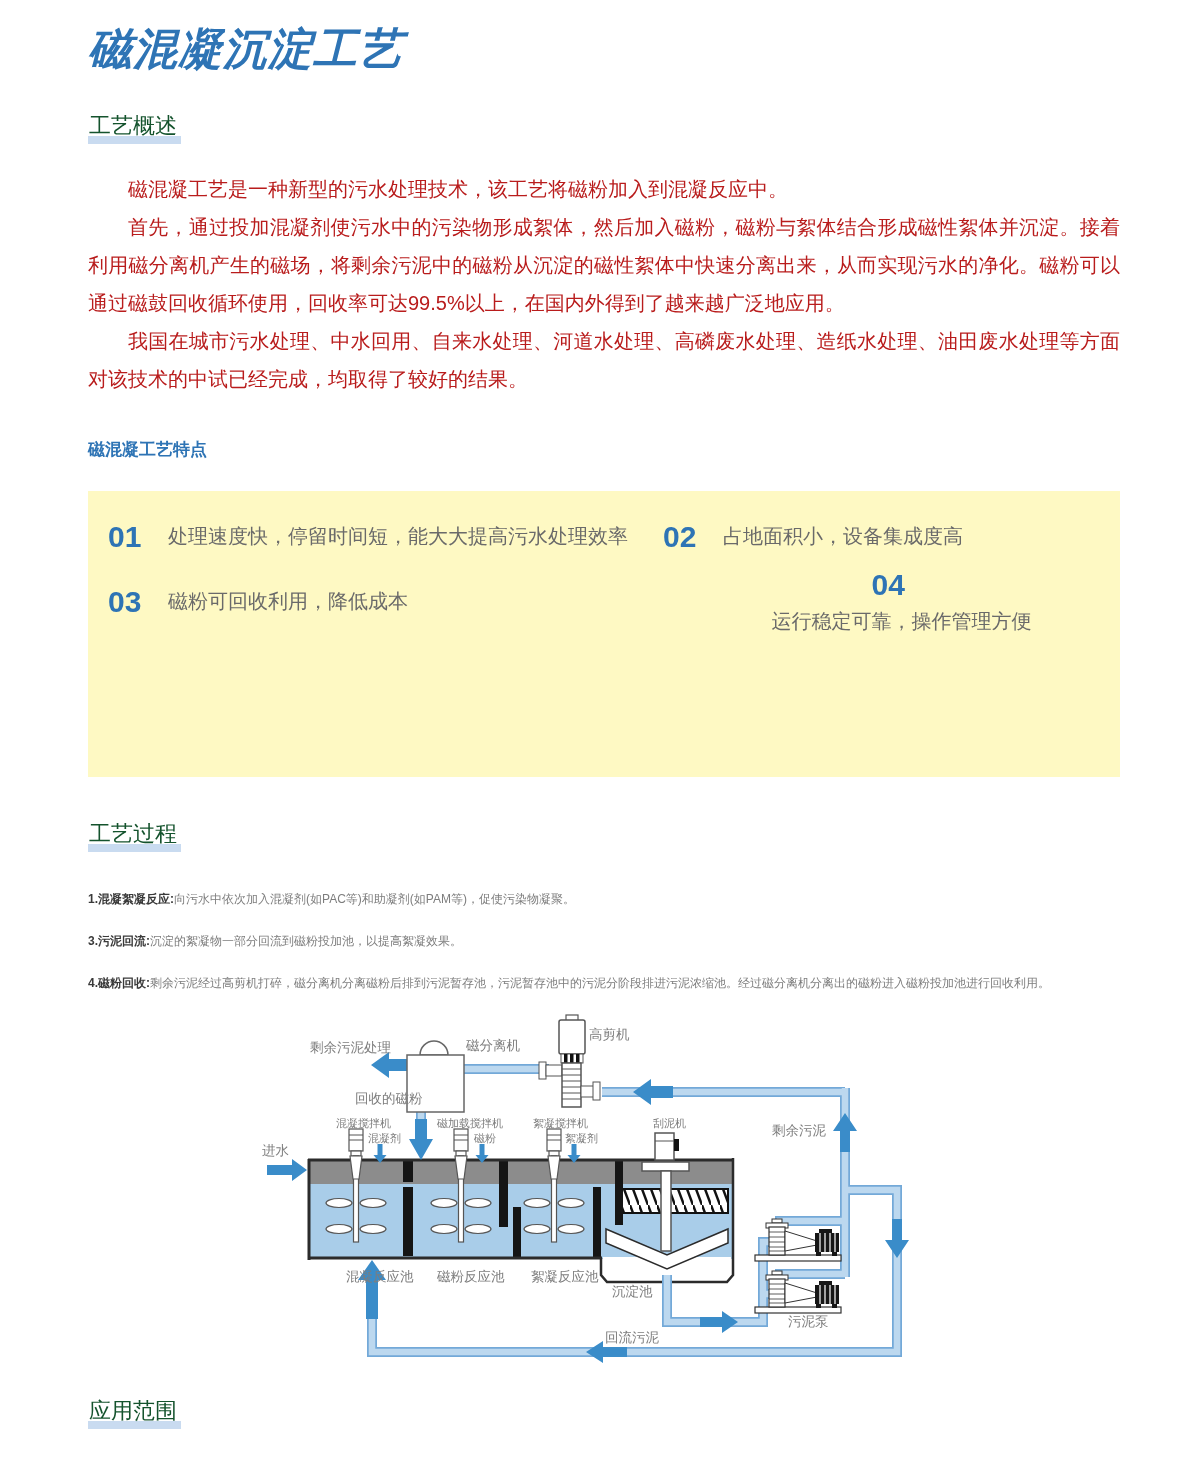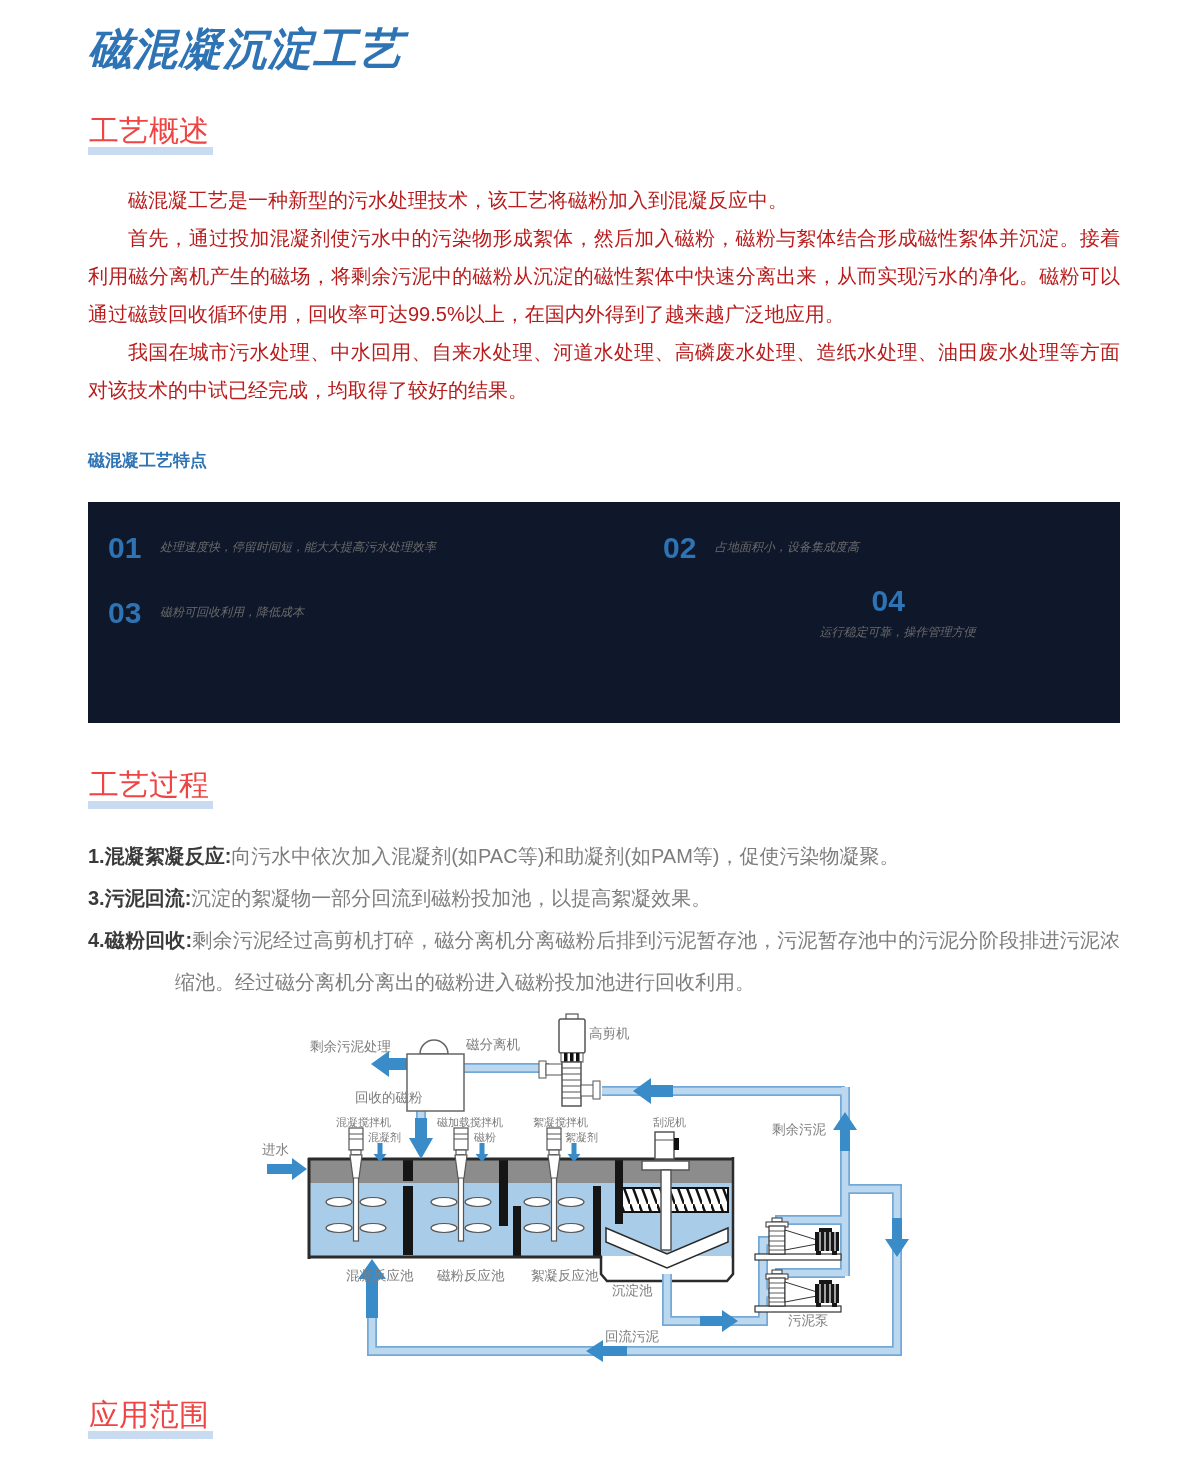--- a/index.html
+++ b/index.html
@@ -1,31 +1,31 @@
 <!DOCTYPE html>
 <html><head>
 <meta charset="utf-8">
 <style>
   html,body{margin:0;padding:0;background:#ffffff;}
   body{width:1200px;min-height:1469px;font-family:"Liberation Sans","DejaVu Sans",sans-serif;box-sizing:border-box;overflow:hidden;}
   .page{padding:16px 80px 30px 88px;width:1200px;box-sizing:border-box;}
   .title{font-size:44px;font-weight:700;color:#2e74b5;margin:4px 0 32px 0;letter-spacing:1px;font-style:italic;}
   .h2row{margin:0 0 26px 0;}
-  .h2{display:inline-block;font-size:30px;font-weight:500;color:#ef4444;padding:0 4px 3px 1px;box-shadow:inset 0 -8px 0 #c9dbf0;}
+  .h2{display:inline-block;font-size:22px;font-weight:500;color:#14532d;padding:0 4px 3px 1px;box-shadow:inset 0 -8px 0 #c9dbf0;}
   .paras p{margin:0;font-size:20px;line-height:38px;color:#b91c1c;text-indent:2em;text-align:justify;}
   .h3{font-size:17px;font-weight:700;color:#2e74b5;margin:40px 0 30px 0;}
-  .feature-box{background:#0f172a;height:221px;box-sizing:border-box;padding:13px 0 0 20px;display:grid;grid-template-columns:555px auto;grid-template-rows:65px 65px 65px;align-items:center;margin:0 0 42px 0;}
+  .feature-box{background:#fef9c3;height:286px;box-sizing:border-box;padding:13px 0 0 20px;display:grid;grid-template-columns:555px auto;grid-template-rows:65px 65px 65px;align-items:center;margin:0 0 42px 0;}
   .feature-item{display:flex;align-items:center;}
   .feature-num{font-size:30px;font-weight:700;color:#2e74b5;width:40px;flex:0 0 40px;}
-  .feature-text{font-size:12px;color:#6a6a6a;margin-left:12px;font-style:italic;}
+  .feature-text{font-size:20px;color:#6a6a6a;margin-left:20px;}
   .fi1{grid-row:1;grid-column:1;} .fi2{grid-row:1;grid-column:2;}
   .fi3{grid-row:2;grid-column:1;} .fi4{grid-row:2;grid-column:2;flex-direction:column;}
   .fi5{grid-row:3;grid-column:1;}
   .steps{margin-top:6px;}
-  .steps p{margin:0;font-size:20px;line-height:42px;color:#7d7d7d;padding-left:87px;text-indent:-87px;text-align:justify;}
+  .steps p{margin:0;font-size:12px;line-height:42px;color:#7d7d7d;padding-left:87px;text-indent:-87px;text-align:justify;}
   .steps b{color:#3a3a3a;font-weight:700;}
   .diagram{margin-left:-88px;width:1200px;height:360px;margin-top:10px;}
   .diagram svg{display:block;}
   .diagram text{fill:#7d7d7d;}
   .app-head{margin-top:22px;}
 </style>
 </head>
 <body>
 
 <div class="page">

